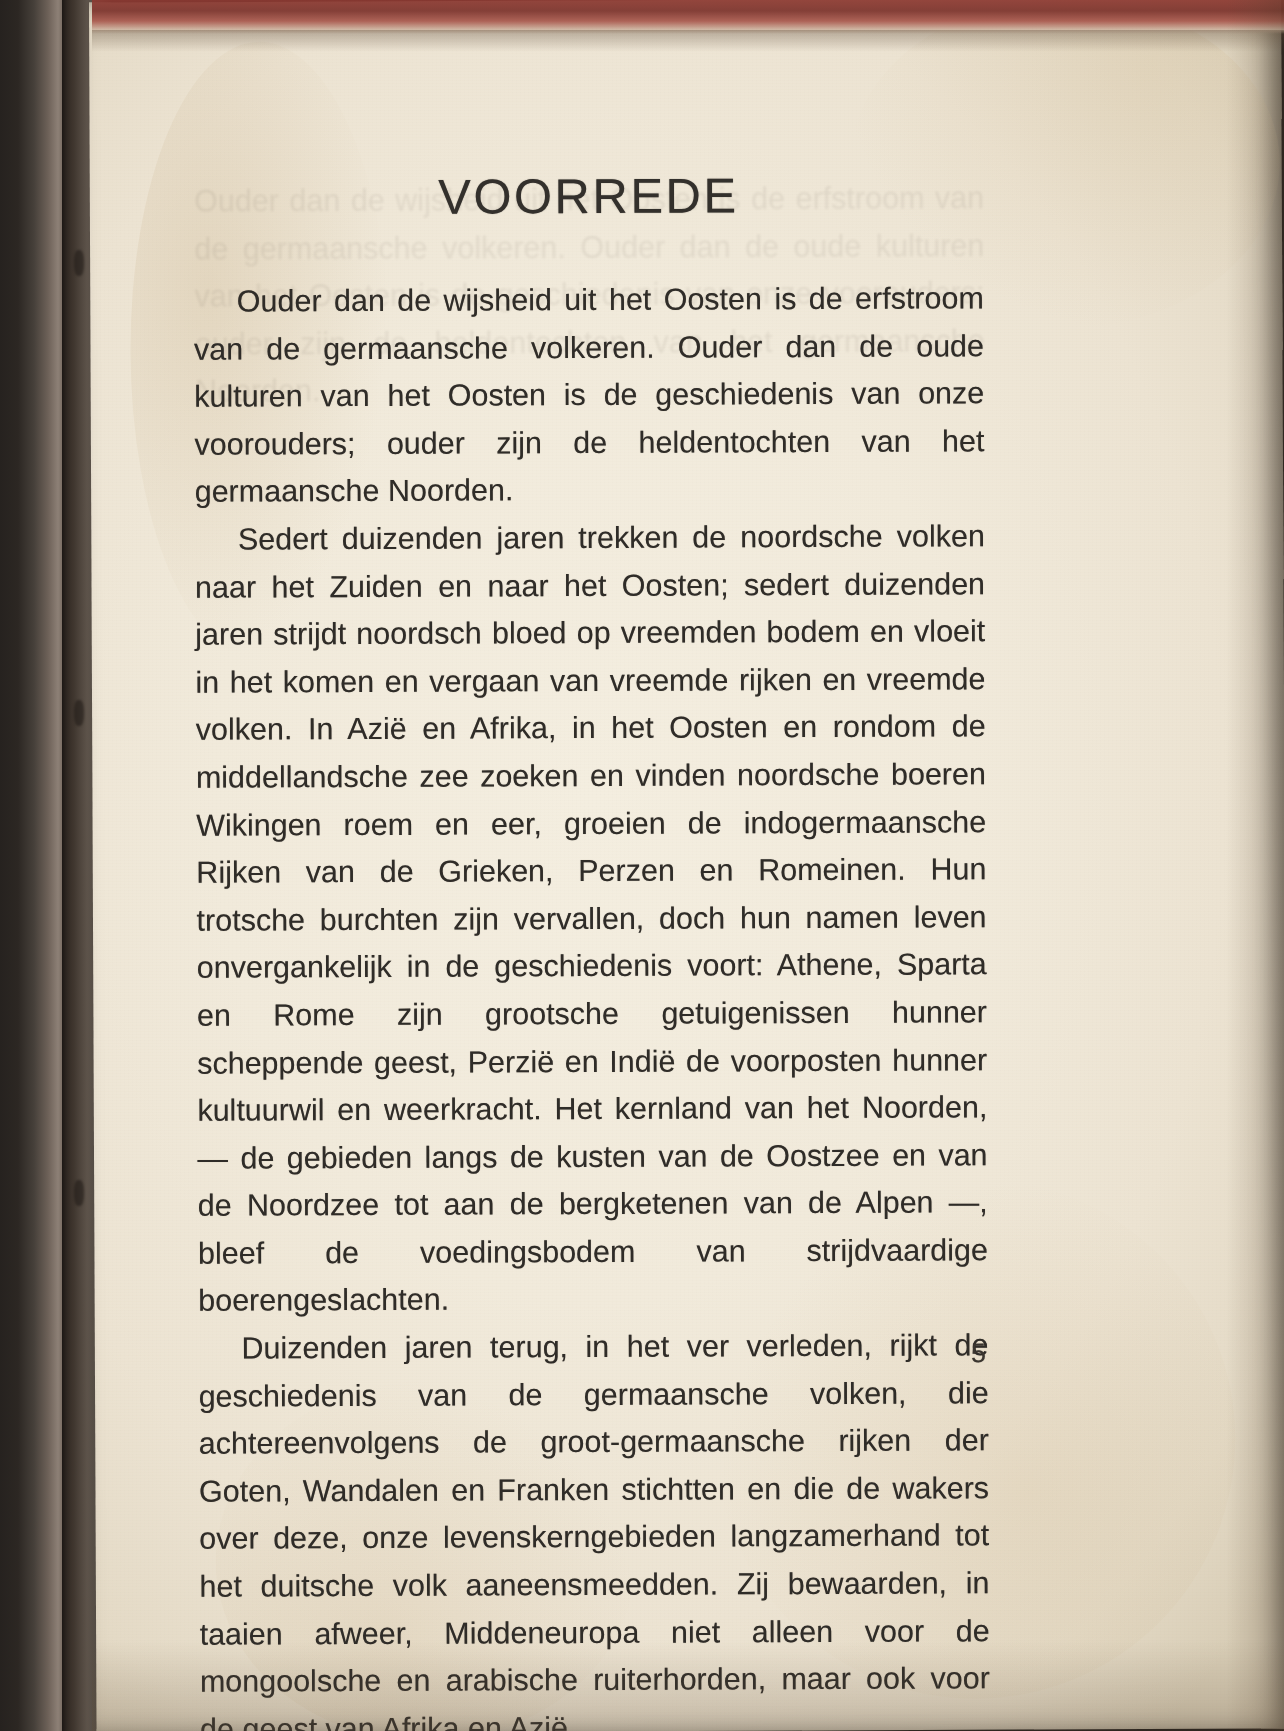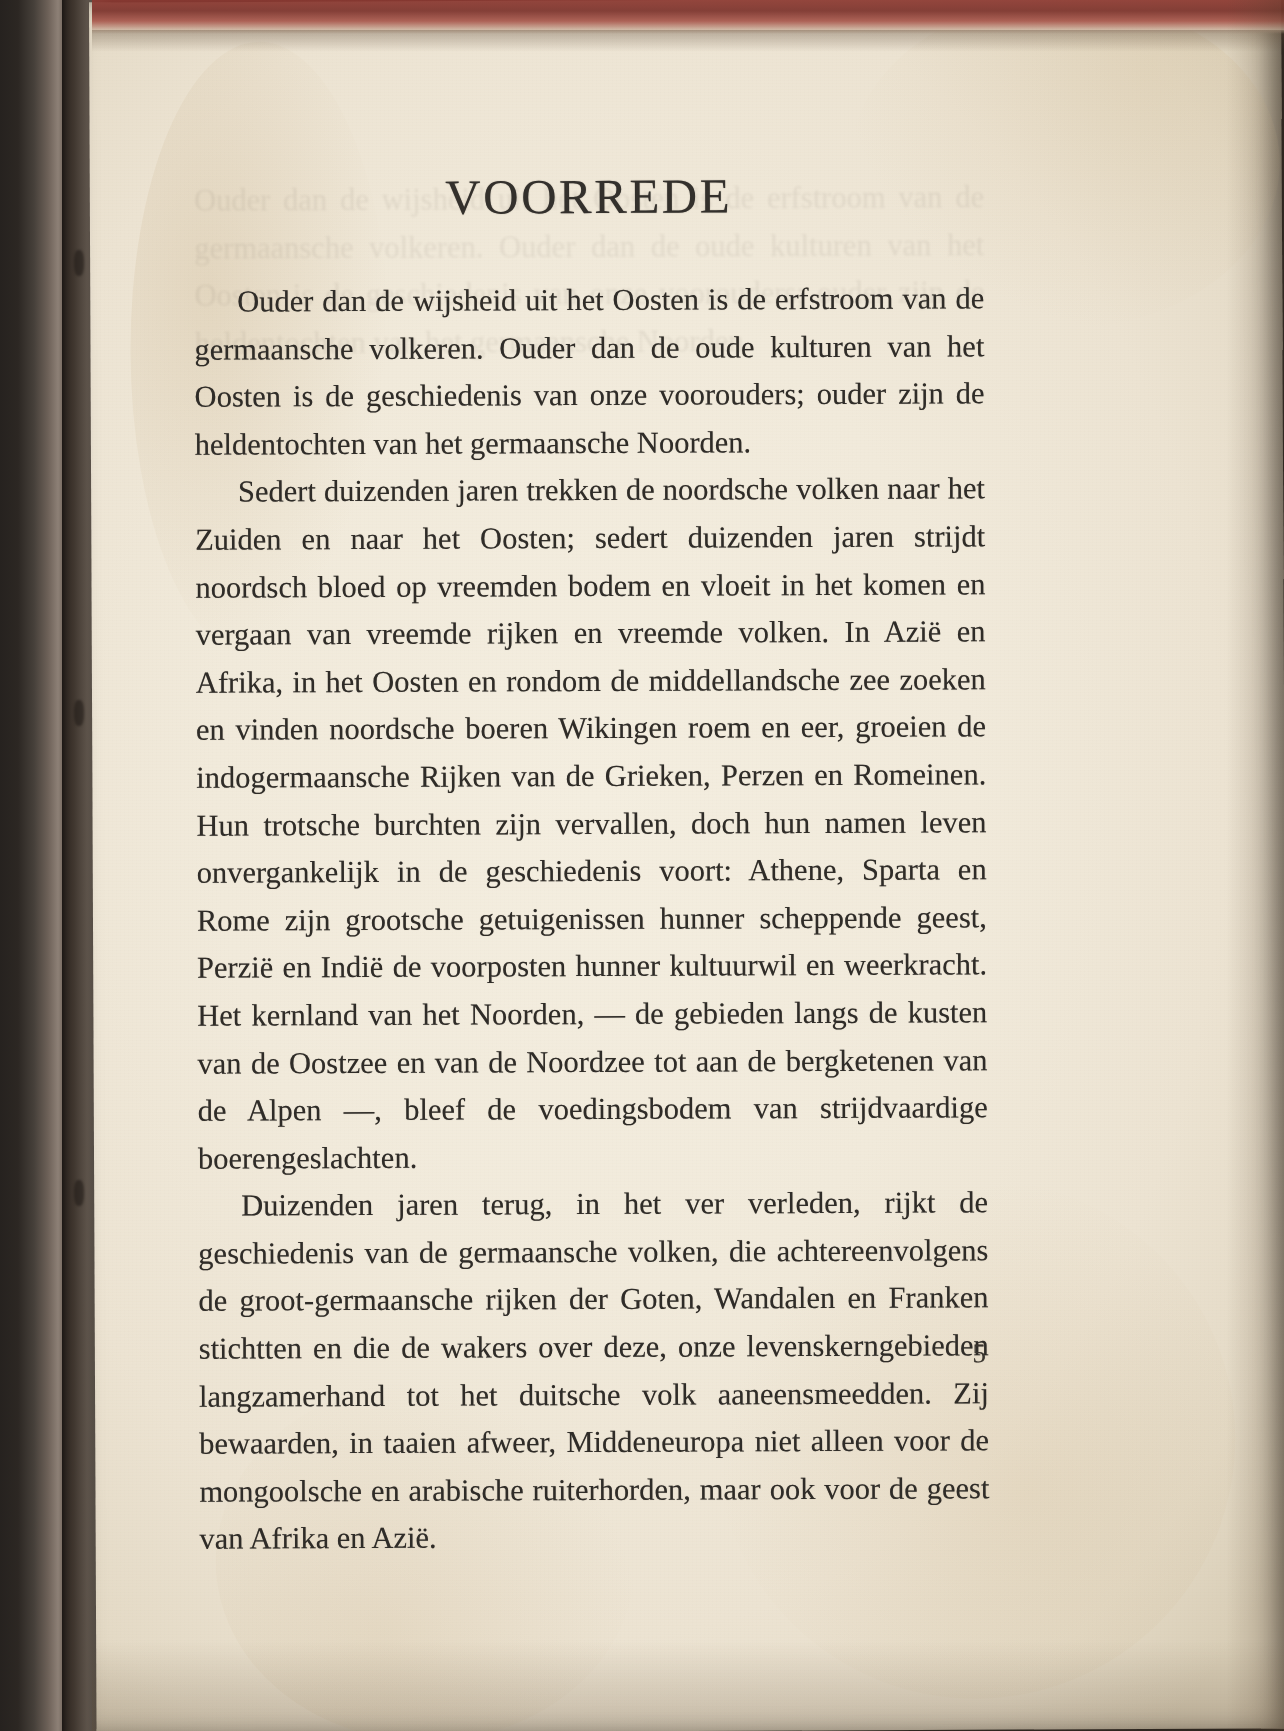--- a/index.html
+++ b/index.html
@@ -6,21 +6,21 @@
     margin: 0;
     padding: 0;
     background: #1b1b1b;
   }
   #scan {
     position: relative;
     width: 1284px;
     height: 1731px;
     overflow: hidden;
     background: #2a2724;
-    font-family: Liberation Serif, serif;
+    font-family: Liberation Sans, sans-serif;
   }
 
   
   .backdrop {
     position: absolute;
     inset: 0;
     background:
       linear-gradient(90deg,
         #26221f 0px,
         #2c2723 18px,

